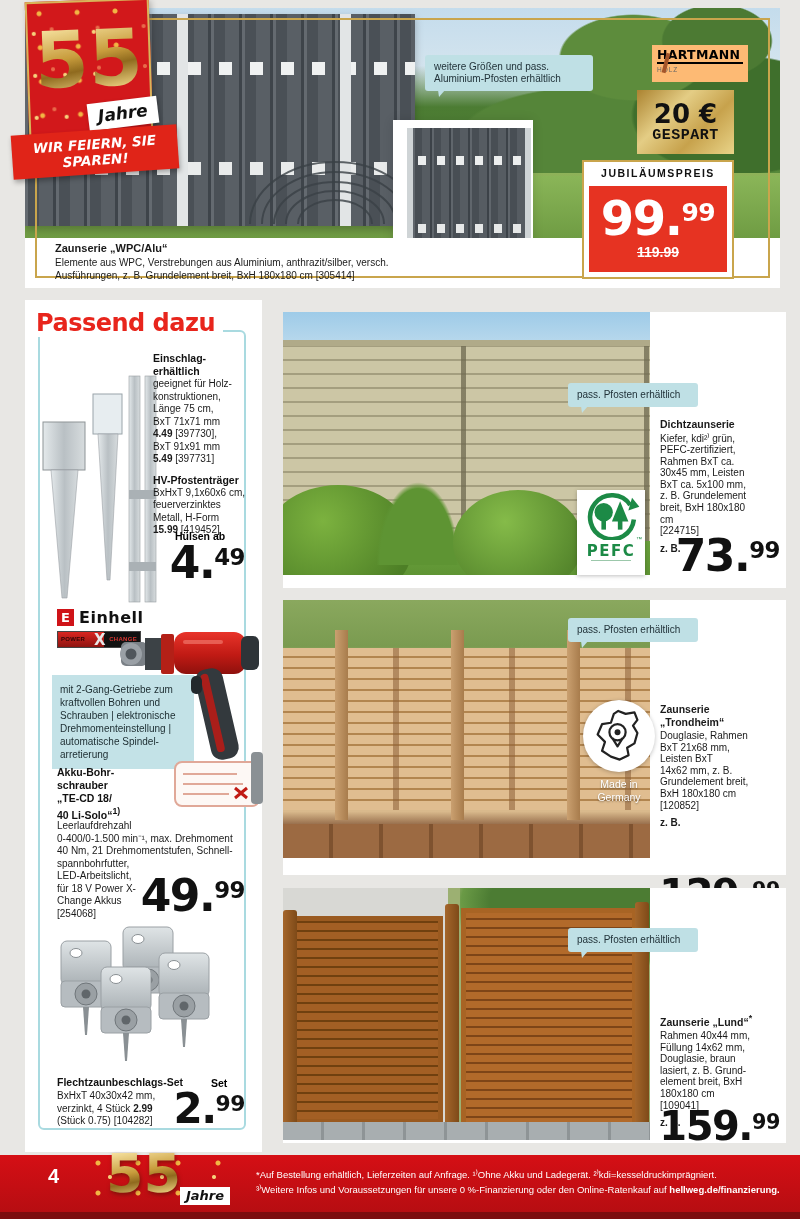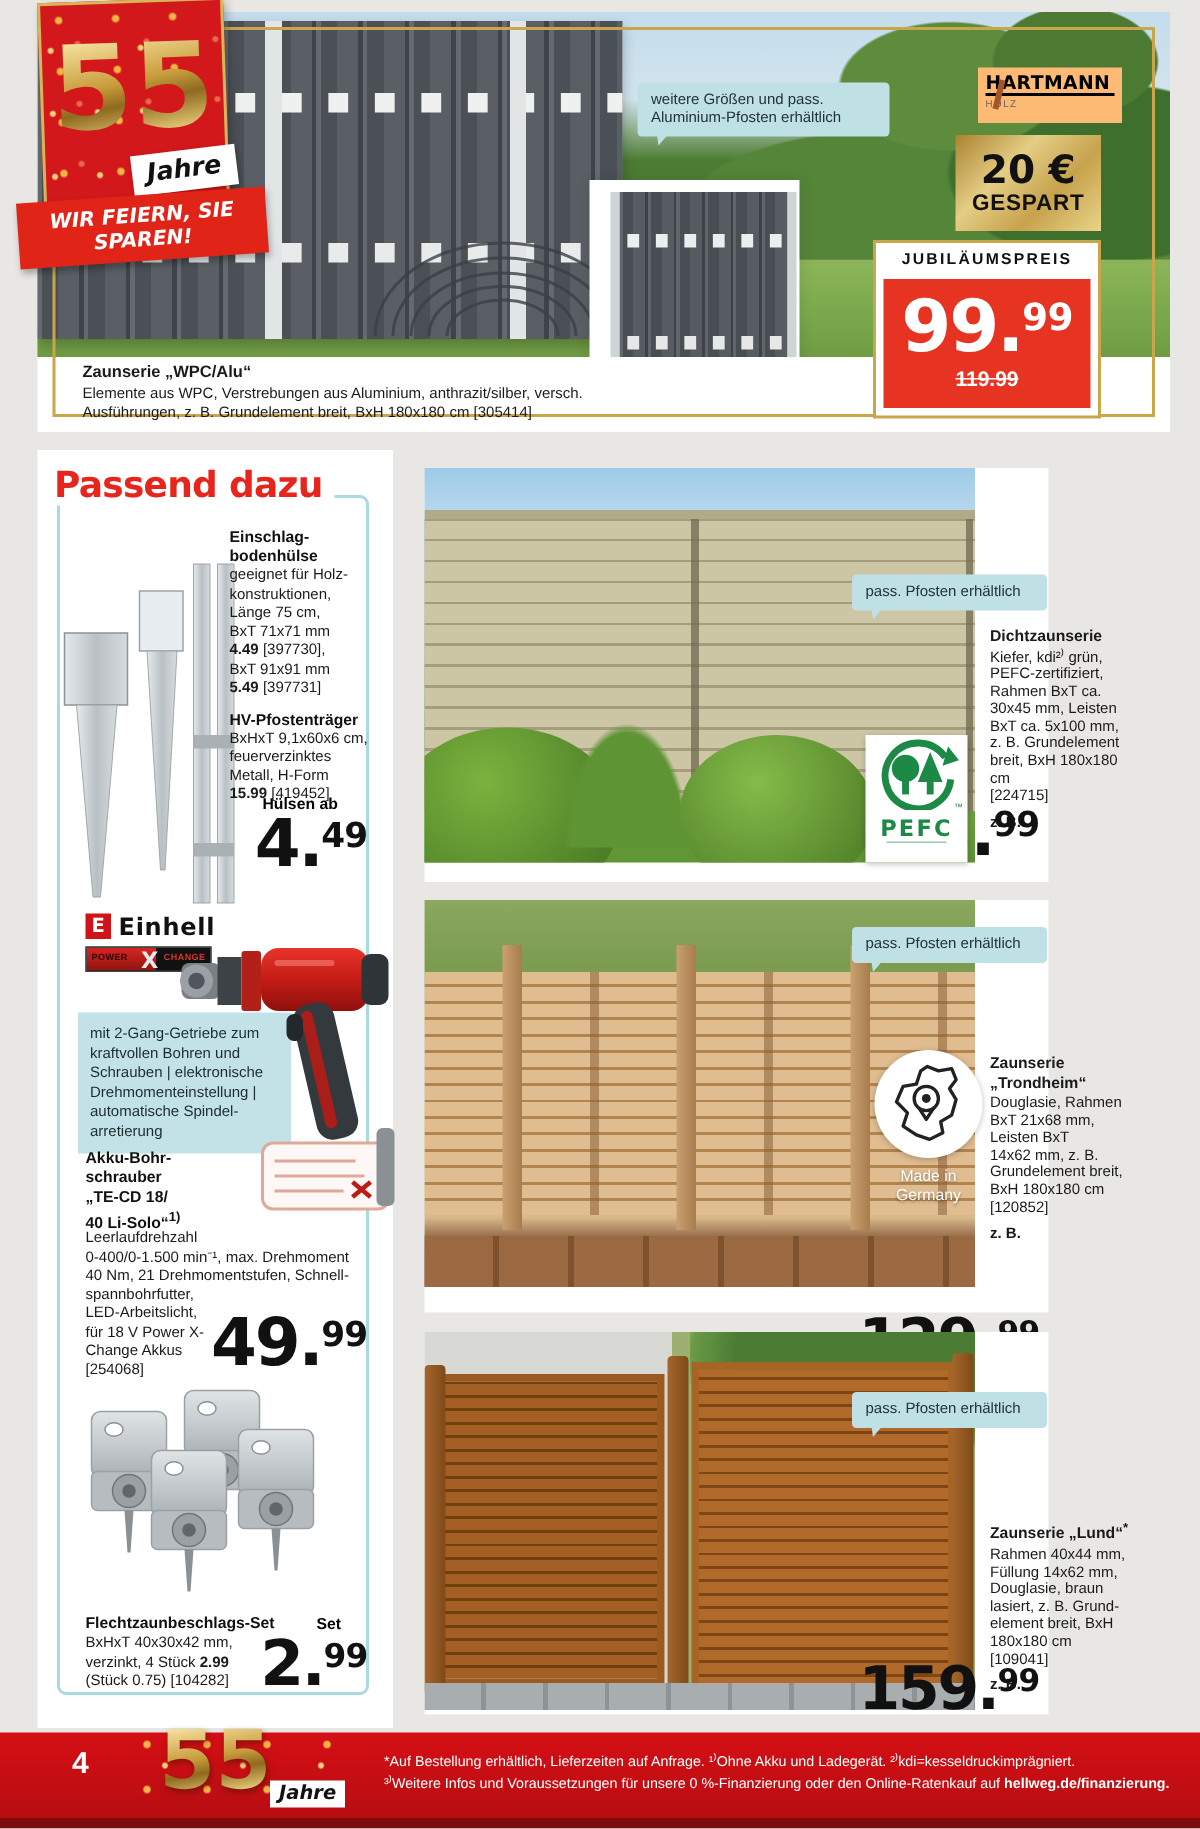--- a/index.html
+++ b/index.html
@@ -56,21 +56,21 @@
   .hero-bubble{left:400px;top:47px;width:150px;}
   .hartmann{left:627px;top:37px;width:86px;height:32px;background:#fdba74;padding:3px 5px 2px 5px;}
   .hartmann .hm{font-family:"DejaVu Sans",sans-serif;font-size:12.5px;font-weight:900;letter-spacing:.3px;
     border-bottom:2px solid #000;color:#000;line-height:14px;}
   .hartmann .hz{font-size:6.5px;color:#666;letter-spacing:1px;line-height:7px;margin-top:2px;}
   .hartmann .log{position:absolute;left:12px;top:8px;width:4px;height:20px;background:#a4562a;transform:rotate(14deg);}
   .saved{left:612px;top:82px;width:97px;height:64px;text-align:center;color:#111;
     background:linear-gradient(135deg,#ab8330 0%,#e4cd85 35%,#c7a24c 65%,#e9d489 100%);
     display:flex;flex-direction:column;justify-content:center;}
   .saved .a{font-family:"DejaVu Sans",sans-serif;font-size:26px;font-weight:900;line-height:26px;}
-  .saved .g{font-family:Liberation Sans, sans-serif;font-size:15px;font-weight:900;line-height:17px;letter-spacing:.5px;}
+  .saved .g{font-family:Liberation Mono, monospace;font-size:15px;font-weight:900;line-height:17px;letter-spacing:.5px;}
   .price-panel{left:557px;top:152px;width:152px;height:119px;background:#fff;
     border:2px solid #c9a54c;box-sizing:border-box;}
   .price-panel .ph{font-size:10.5px;font-weight:bold;letter-spacing:1.5px;text-align:center;
     color:#111;padding:5px 0 4px 0;}
   .price-panel .redbox{position:absolute;left:5px;right:5px;top:24px;bottom:5px;background:#e63322;
     text-align:center;color:#fff;}
   .price{font-family:"DejaVu Sans",sans-serif;font-weight:bold;letter-spacing:-1.5px;line-height:1;color:#111;}
   .price .ct{font-size:52%;vertical-align:.55em;letter-spacing:-.5px;}
   .redbox .price{color:#fff;font-size:48px;margin-top:8px;}
   .oldp{color:#fff;font-size:14px;font-weight:bold;text-decoration:line-through;margin-top:2px;letter-spacing:0;}
@@ -118,21 +118,21 @@
   .drill{left:92px;top:312px;z-index:2;}
   .drill-title{left:32px;top:466px;z-index:3;}
   .drill-desc{left:32px;top:520px;width:180px;z-index:3;}
   .p4999{left:100px;top:574px;width:120px;text-align:right;font-size:44px;z-index:3;}
   .brackets{left:30px;top:625px;}
   .flecht-t{left:32px;top:776px;}
   .flecht-d{left:32px;top:790px;width:130px;}
   .set-label{left:186px;top:777px;font-size:10.5px;font-weight:bold;}
   .p299{left:120px;top:788px;width:100px;text-align:right;font-size:42px;}
   
-  .rcard{left:283px;width:416px;}
+  .rcard{left:283px;width:503px;}
   .rphoto{position:absolute;left:0;top:0;width:367px;overflow:hidden;}
   .rtext{position:absolute;left:377px;width:95px;color:#1a1a1a;}
   .rtitle{font-size:10.5px;line-height:12.5px;font-weight:bold;}
   .rdesc{font-size:10px;line-height:11.6px;margin-top:2px;}
   .zb{font-size:10px;font-weight:bold;margin-top:6px;}
   .rprice{position:absolute;right:6px;text-align:right;font-size:44px;}
   .rprice.lg{font-size:40px;}
   .rbubble{left:285px;width:112px;z-index:4;}
   
   .ph-dicht{height:263px;background:linear-gradient(#9ecbe8 0%,#cfe4f0 22%,#d8e6e0 30%,#6aa03c 88%,#5f9434 100%);}
@@ -265,21 +265,21 @@
       <rect x="52" y="52" width="29" height="40" fill="#e7edf0" stroke="#9aa4aa" stroke-width="1"></rect>
       <polygon points="57,92 77,92 69,238 66,238" fill="url(#mg)" stroke="#9aa0a4" stroke-width="0.6"></polygon>
       <rect x="88" y="34" width="11" height="226" fill="url(#mg)" stroke="#979da0" stroke-width="0.6"></rect>
       <rect x="104" y="34" width="11" height="226" fill="url(#mg)" stroke="#979da0" stroke-width="0.6"></rect>
       <rect x="88" y="148" width="27" height="9" fill="#aab1b5"></rect>
       <rect x="88" y="220" width="27" height="9" fill="#aab1b5"></rect>
     </svg>
 
     <div class="abs lc-text1">
       <div class="blk-title pl">Einschlag-
-bodenhülse</div>
+erhältlich</div>
       <div class="small-txt pl">geeignet für Holz-
 konstruktionen,
 Länge 75 cm,
 BxT 71x71 mm</div>
       <div class="small-txt"><b>4.49</b> <span>[397730],</span></div>
       <div class="small-txt">BxT 91x91 mm</div>
       <div class="small-txt"><b>5.49</b> <span>[397731]</span></div>
       <div style="height:8px;"></div>
       <div class="blk-title">HV-Pfostenträger</div>
       <div class="small-txt pl">BxHxT 9,1x60x6 cm,

